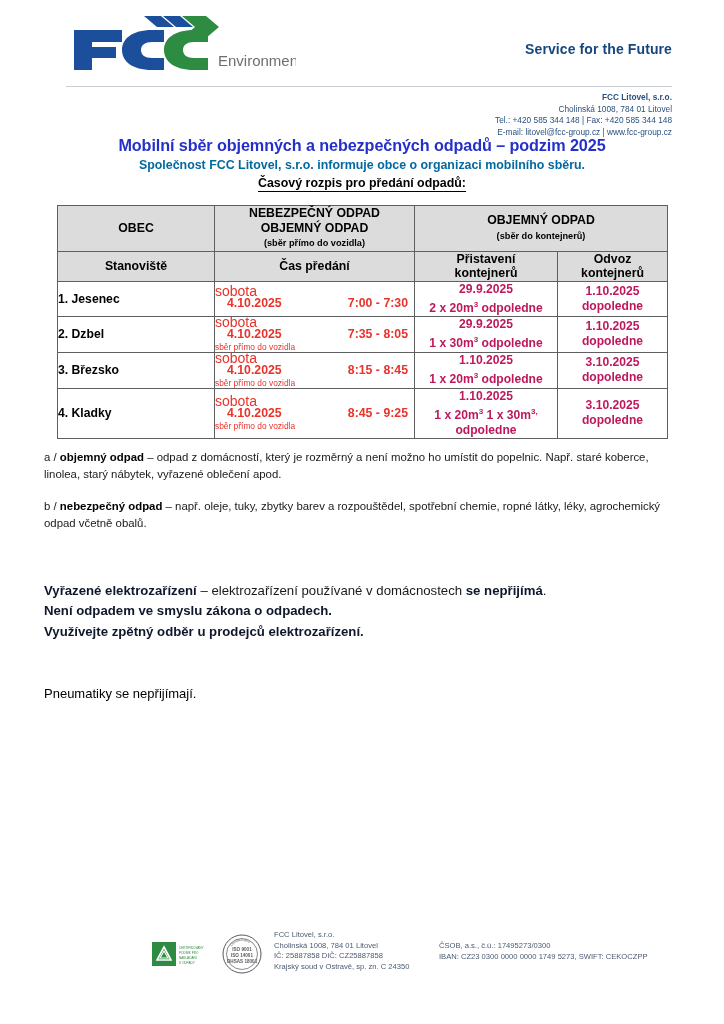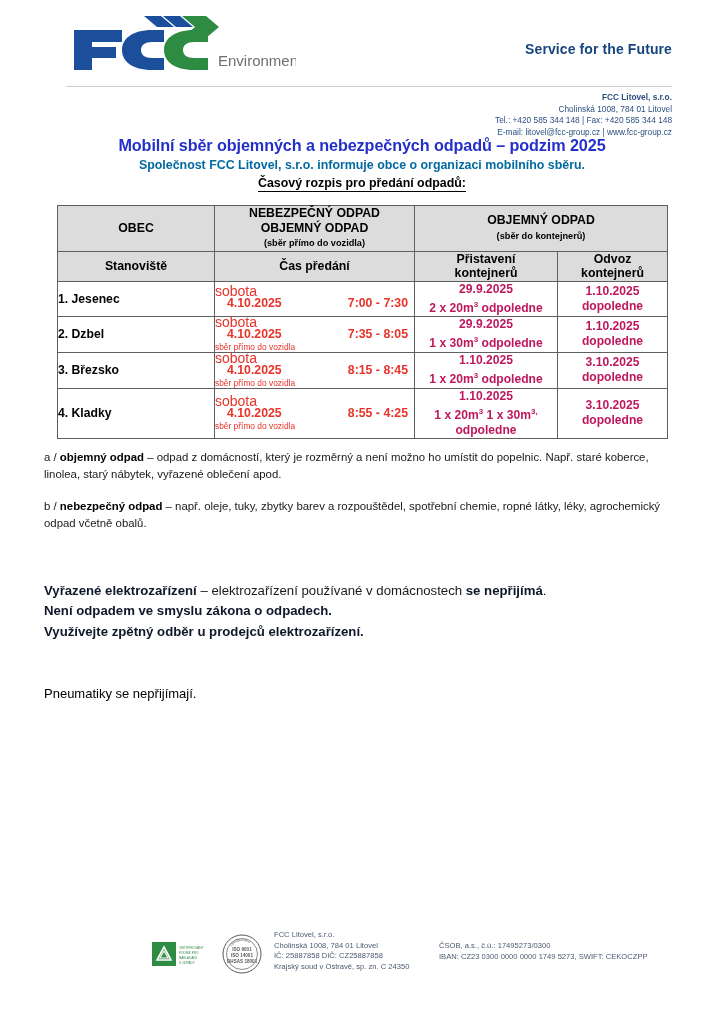--- a/index.html
+++ b/index.html
@@ -370,21 +370,21 @@
             <span>dopoledne</span>
           </td>
         </tr>
 
         <tr>
           <td class="c-obec">4. Kladky</td>
           <td class="c-time">
             <span class="day">sobota</span>
             <span class="mainline">
               <span>4.10.2025</span>
-              <span>8:55 - 4:25</span>
+              <span>8:45 - 9:25</span>
             </span>
             <span class="note">sběr přímo do vozidla</span>
           </td>
           <td class="c-red">
             <span>1.10.2025</span><br>
             <span><span>1 x 20m</span><sup>3</sup><span> 1 x 30m</span><sup>3,</sup></span><br>
             <span>odpoledne</span>
           </td>
           <td class="c-red">
             <span>3.10.2025</span><br>

